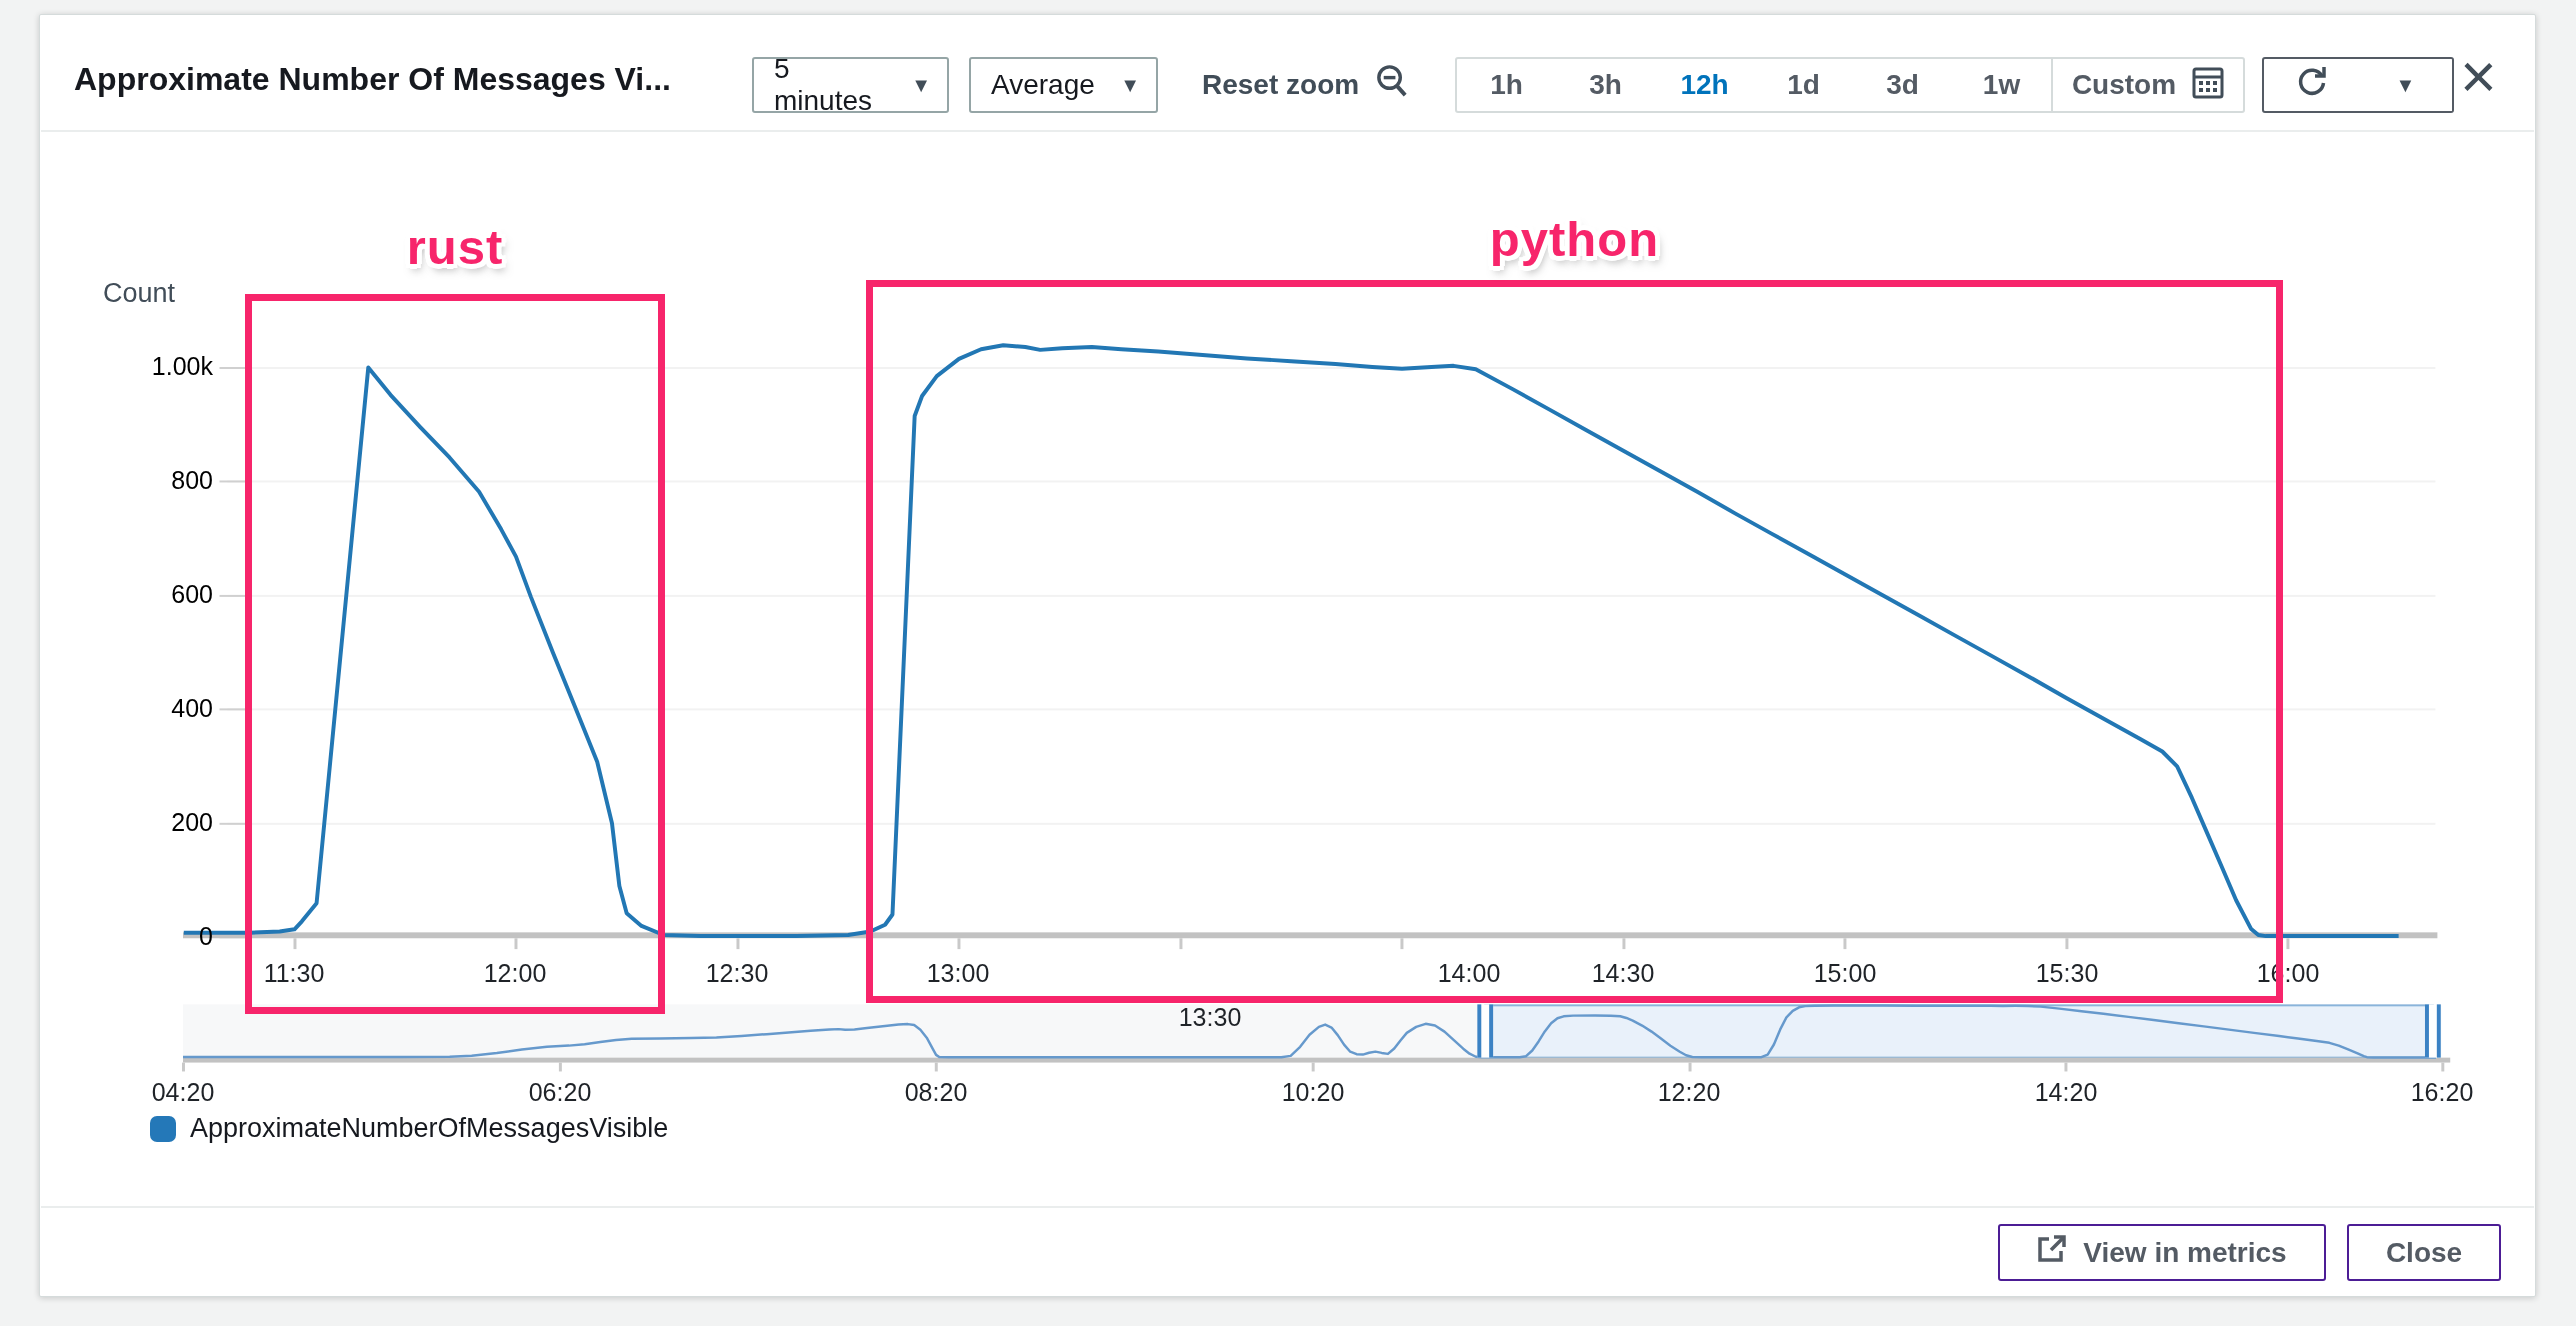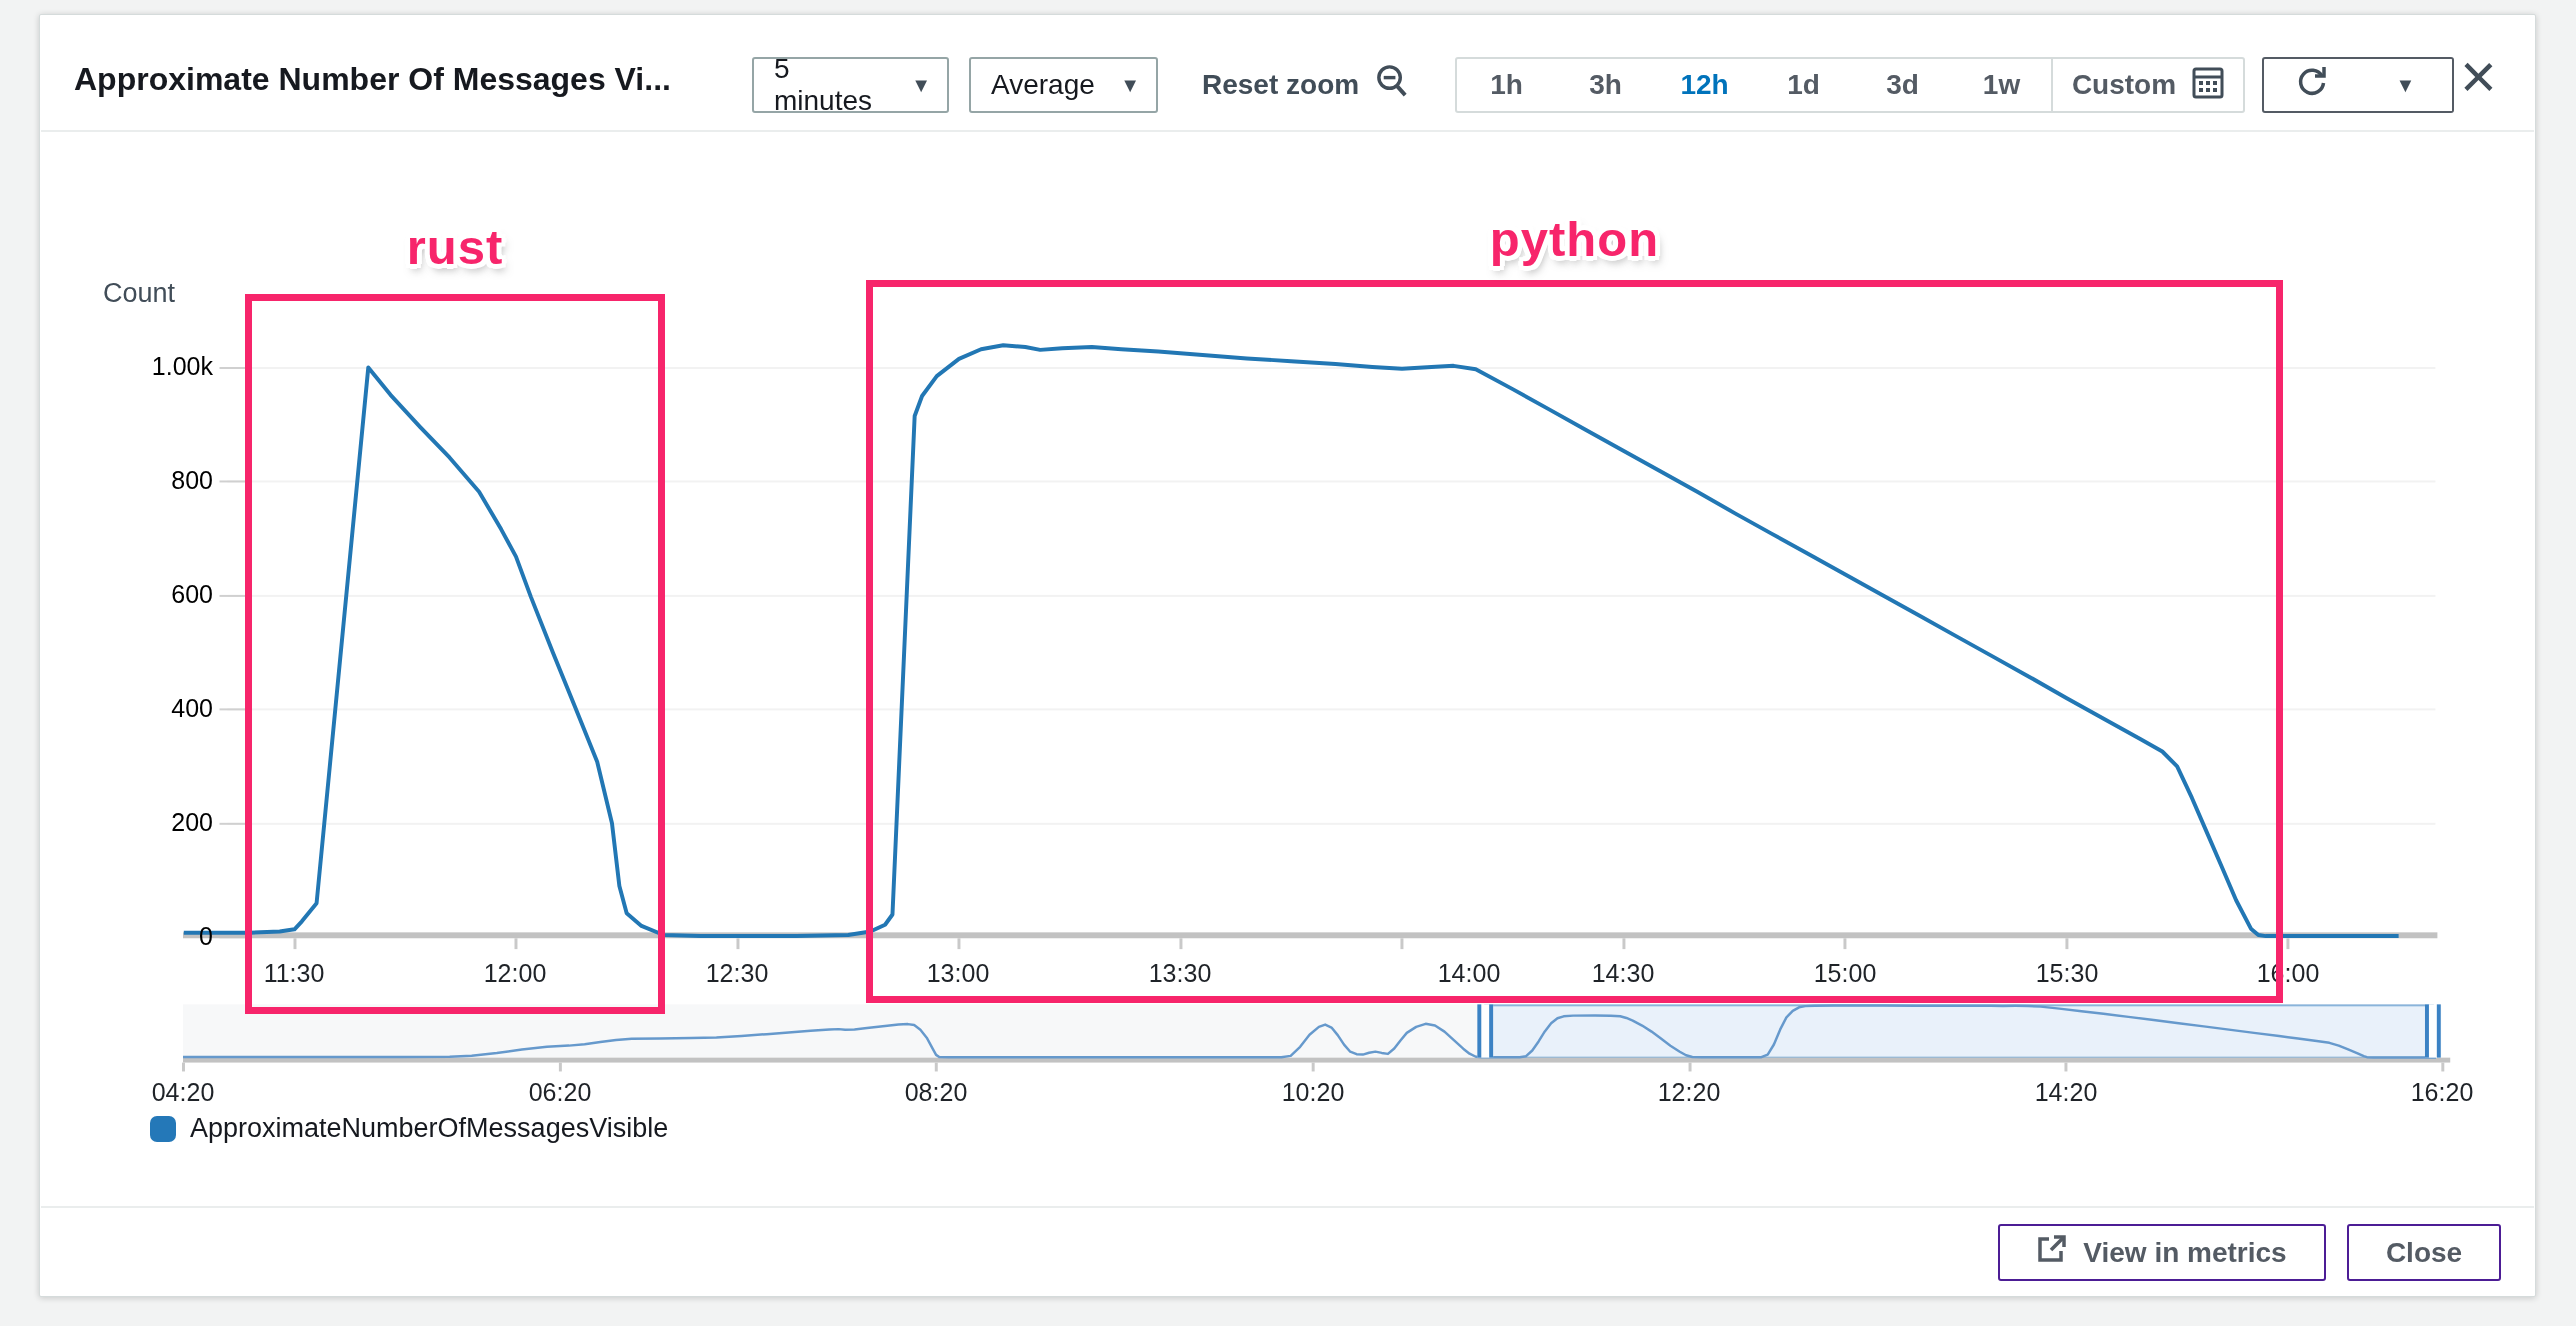--- a/index.html
+++ b/index.html
@@ -207,21 +207,21 @@
   <div class="lbl ytick" style="left:65px; top:808px;">200</div>
   <div class="lbl ytick" style="left:65px; top:694px;">400</div>
   <div class="lbl ytick" style="left:65px; top:580px;">600</div>
   <div class="lbl ytick" style="left:65px; top:466px;">800</div>
   <div class="lbl ytick" style="left:65px; top:352px;">1.00k</div>
 
   <div class="lbl xtick" style="left:225px;">11:30</div>
   <div class="lbl xtick" style="left:446px;">12:00</div>
   <div class="lbl xtick" style="left:668px;">12:30</div>
   <div class="lbl xtick" style="left:889px;">13:00</div>
-  <div class="lbl xtick" style="left:1111px;">13:30</div>
+  <div class="lbl xtick" style="left:1141px;margin-top:44px;">13:30</div>
   <div class="lbl xtick" style="left:1400px;">14:00</div>
   <div class="lbl xtick" style="left:1554px;">14:30</div>
   <div class="lbl xtick" style="left:1776px;">15:00</div>
   <div class="lbl xtick" style="left:1998px;">15:30</div>
   <div class="lbl xtick" style="left:2219px;">16:00</div>
 
   <div class="lbl mtick" style="left:114px;">04:20</div>
   <div class="lbl mtick" style="left:491px;">06:20</div>
   <div class="lbl mtick" style="left:867px;">08:20</div>
   <div class="lbl mtick" style="left:1244px;">10:20</div>

